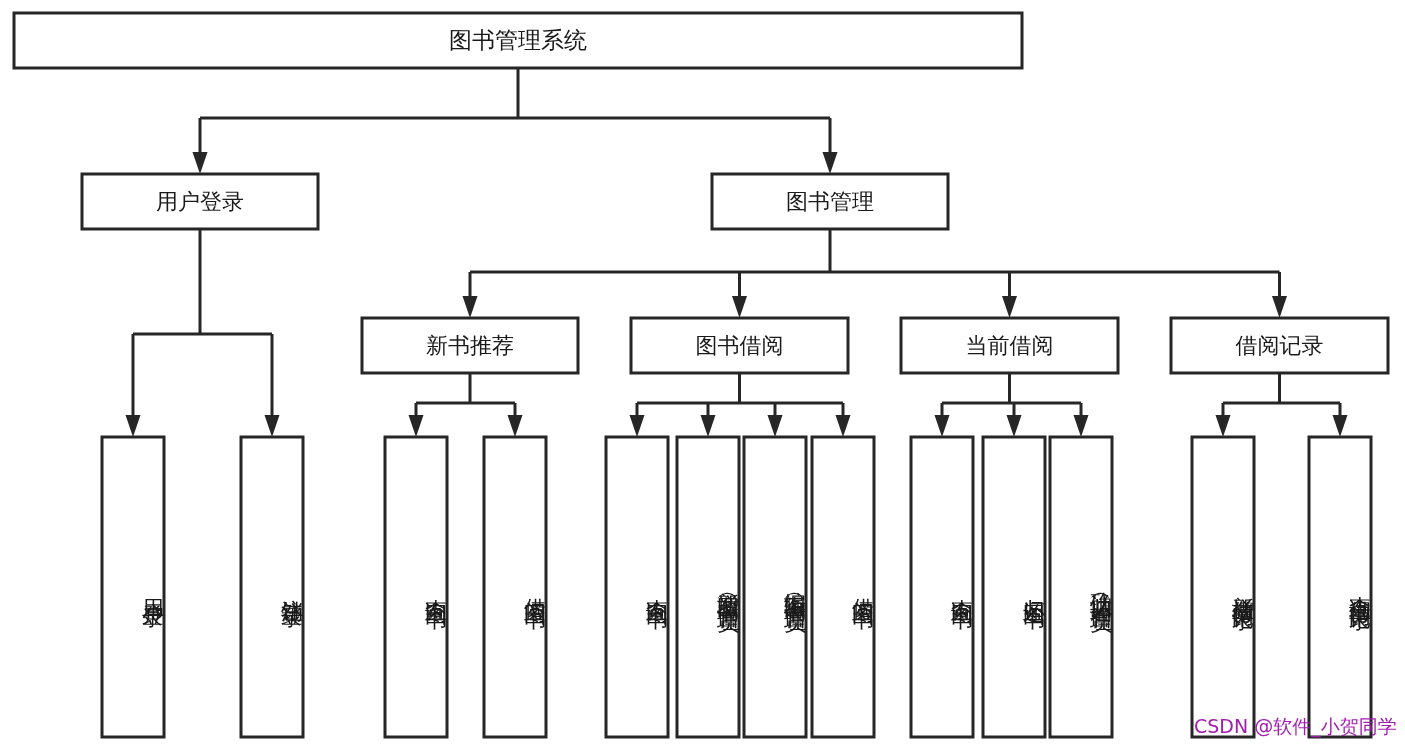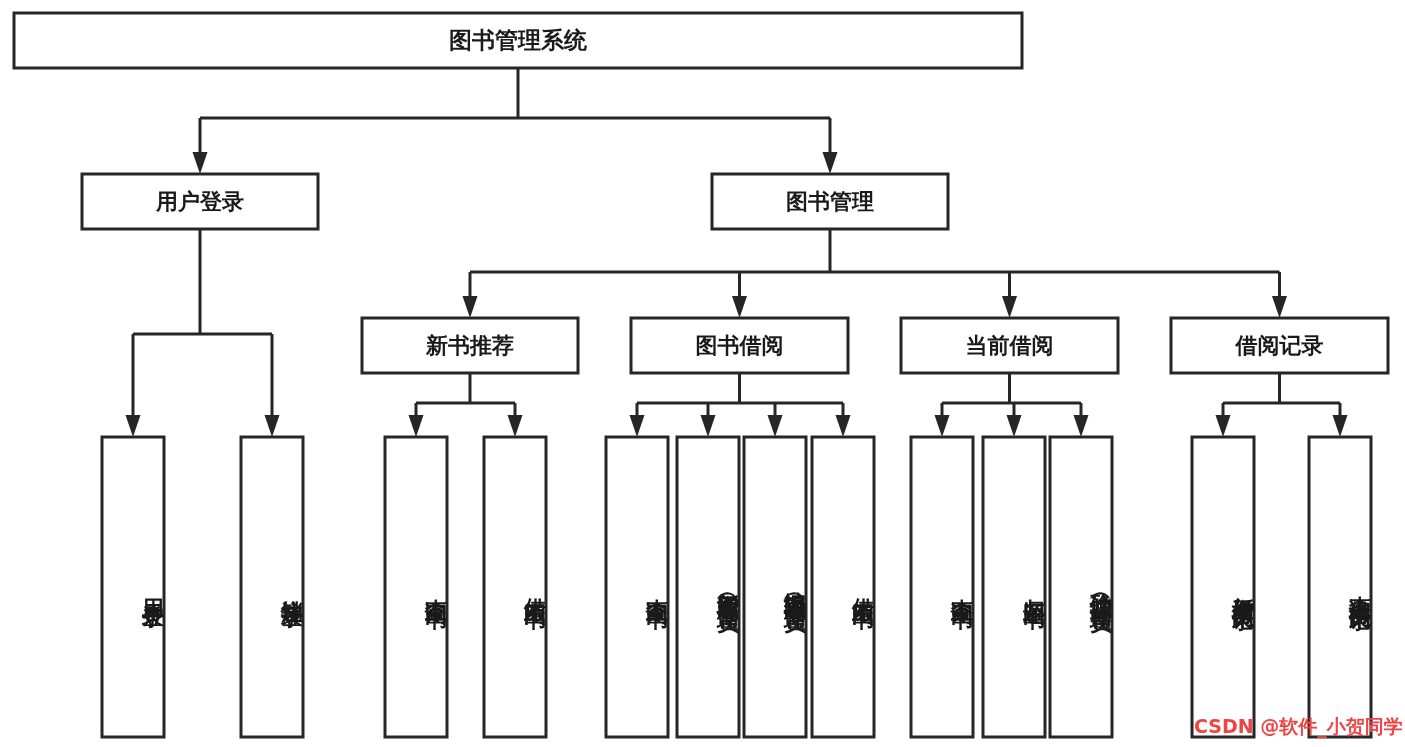--- a/index.html
+++ b/index.html
@@ -10,21 +10,20 @@
   }
   body {
     font-family: "DejaVu Sans", "Liberation Sans", sans-serif;
   }
   #diagram-root {
     position: relative;
     width: 1405px;
     height: 742px;
     background: #ffffff;
     overflow: hidden;
-    font-weight: bold;
   }
   svg.flow {
     position: absolute;
     left: 0;
     top: 0;
     width: 1405px;
     height: 747px;
     display: block;
   }
   .node-rect {
@@ -64,21 +63,21 @@
     letter-spacing: 3px;
     white-space: nowrap;
     text-align: center;
     user-select: none;
     pointer-events: none;
   }
   .watermark {
     position: absolute;
     font-family: "DejaVu Sans", "Liberation Sans", sans-serif;
     font-size: 19px;
-    color: #ef4444;
+    color: #a21caf;
     white-space: nowrap;
     user-select: none;
   }
 </style>
 </head>
 <body>
 
 <div id="diagram-root">
 
   <svg class="flow" viewBox="0 0 1405 747" xmlns="http://www.w3.org/2000/svg">

